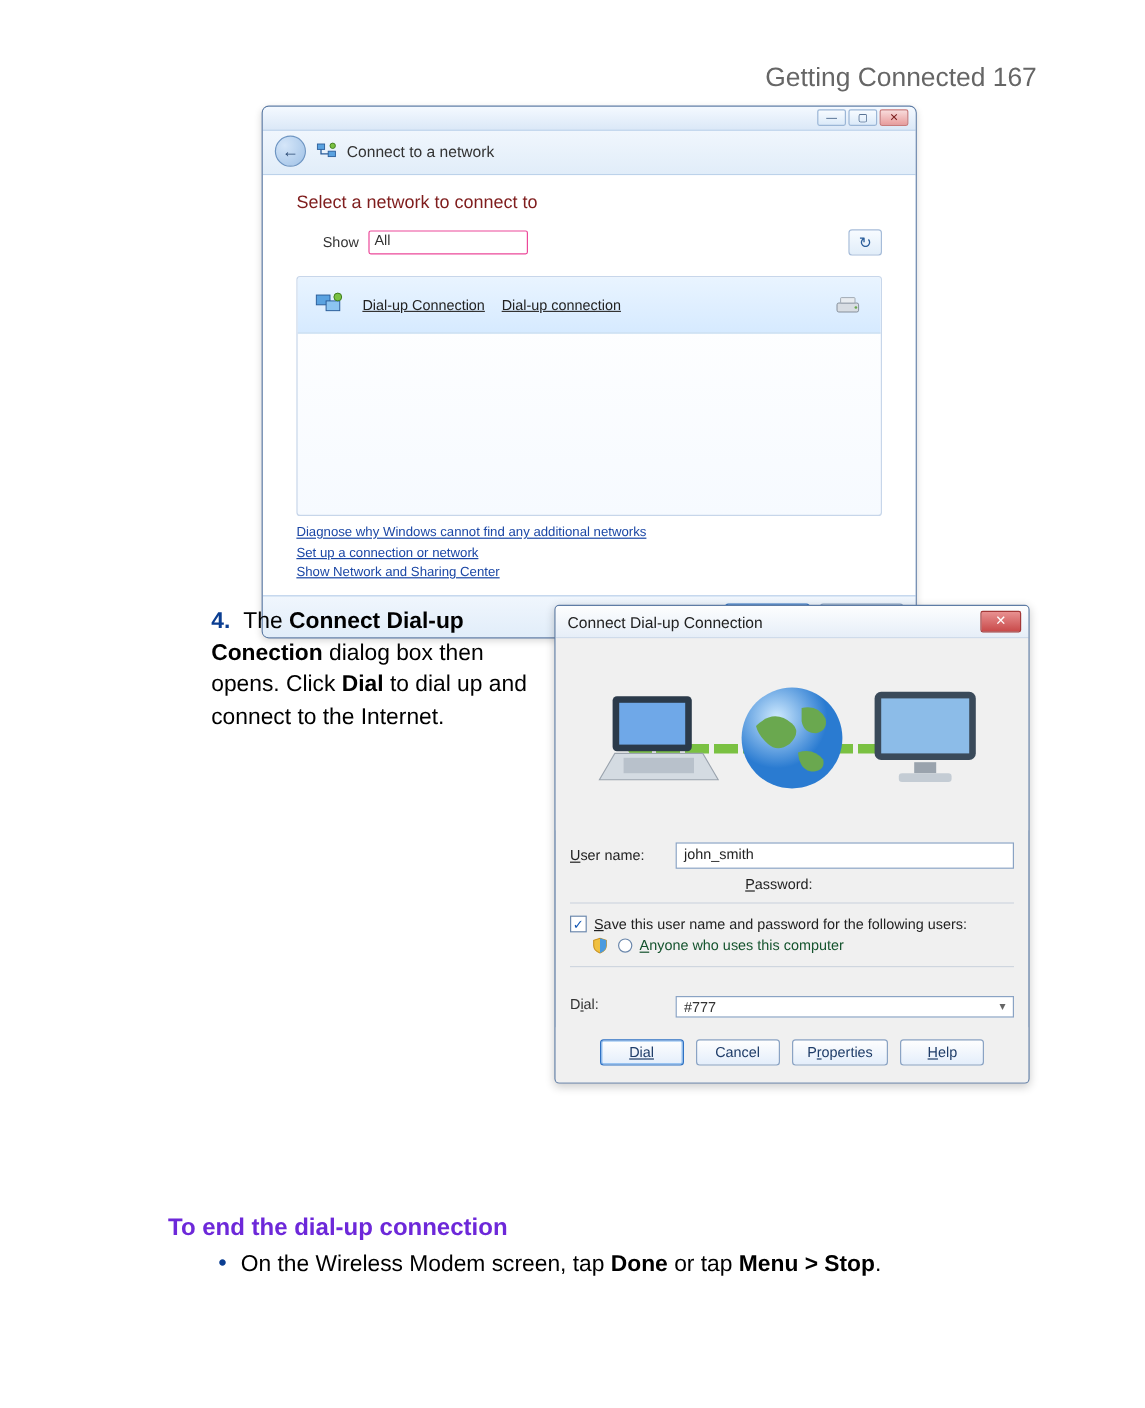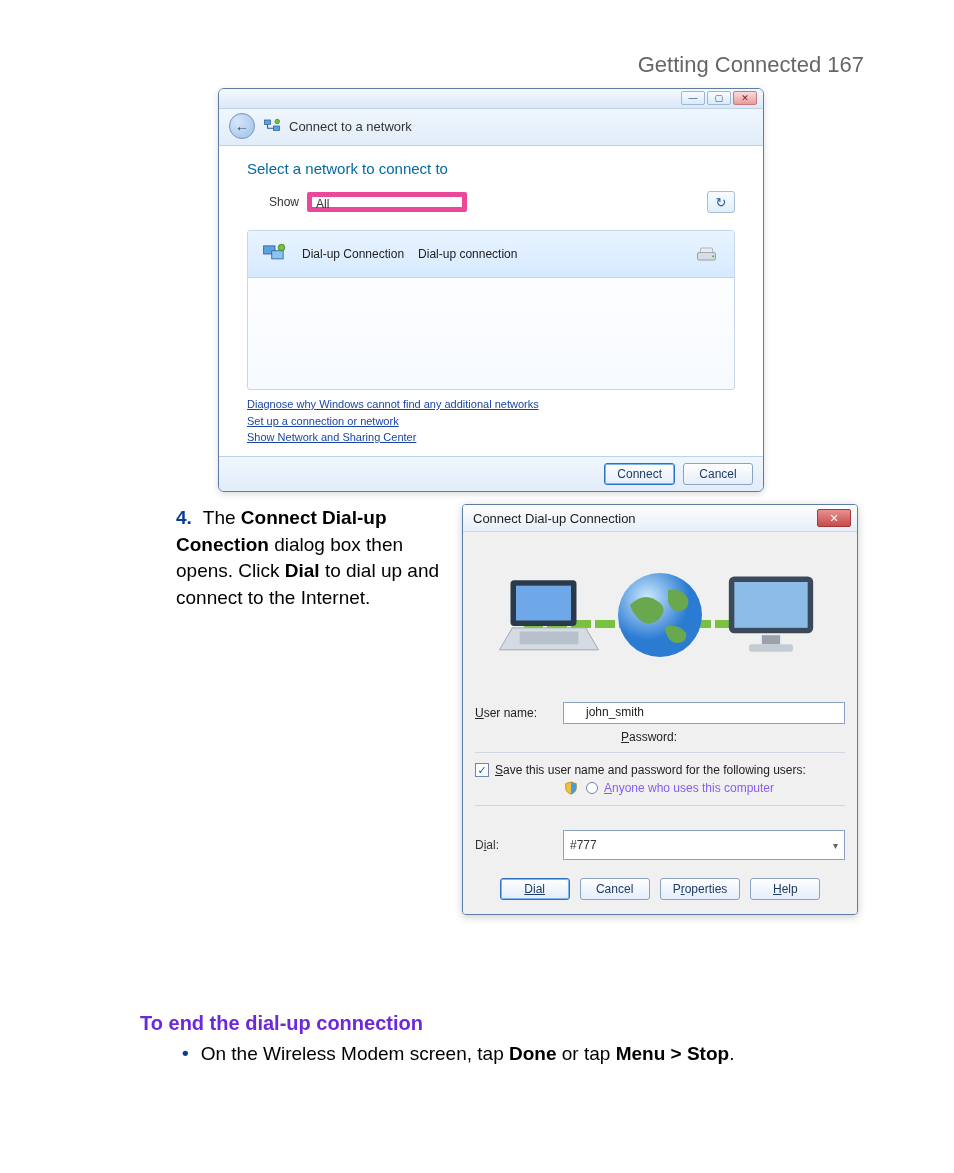--- a/index.html
+++ b/index.html
@@ -57,40 +57,41 @@
   .back-btn {
     width: 26px; height: 26px; border-radius: 50%;
     background: radial-gradient(circle at 30% 30%, #d5e6f9, #9fc1e6);
     border:1px solid #6e95c2;
     display:flex;align-items:center;justify-content:center;
     color:#2a4a74; font-size:14px;
   }
   .net-icon { width:18px;height:18px; }
   .win1-toolbar .title { font-size: 13px; color:#333; }
   .win1-body { padding: 14px 28px 8px 28px; background:#fff; }
-  .prompt { color:#0369a1; font-size:15px; margin-bottom:14px; }
+  .prompt { color:#7f1d1d; font-size:15px; margin-bottom:14px; }
   .show-row { display:flex; align-items:center; gap:8px; font-size:12px; color:#333; margin-bottom:17px; }
   .show-row label { width: 52px; text-align:right; }
   .show-select {
-    width: 160px; height:20px; font-size:12px;
-    border:5px solid #ec4899; border-radius:2px; background:#fff;
+    width: 133px; height:20px; font-size:12px;
+    border:1px solid #ec4899; border-radius:2px; background:#fff;
     padding:0 4px;
   }
   .refresh-btn {
     margin-left:auto; width:28px; height:22px;
     border:1px solid #a6bcd9; border-radius:3px;
     background:linear-gradient(#f7fbff,#e1edf9);
     display:flex;align-items:center;justify-content:center;
     color:#2a5d9a; font-size:13px;
   }
   .net-list {
     border:1px solid #c7d6ea; border-radius:3px;
     background:linear-gradient(#ffffff,#f6faff);
-    height: 160px;
+    height: 200px;
     overflow:hidden;
+    text-decoration:underline;
   }
   .net-item {
     display:flex; align-items:center; gap:14px;
     padding:10px 14px;
     background:linear-gradient(#e9f4ff,#d6eaff);
     border-bottom:1px solid #bcd6ef;
   }
   .net-item .ico {
     width:26px;height:26px;
   }
@@ -156,38 +157,38 @@
     border-radius:4px; z-index:0;
   }
   .hero-laptop, .hero-monitor { width:110px; height:100px; z-index:1; }
   .hero-globe { width:100px; height:100px; z-index:1; }
   .win2-form { padding: 4px 12px 8px 12px; font-size:12px; color:#222; }
   .form-row { display:flex; align-items:center; gap:10px; margin:6px 0;justify-content:center; }
   .form-row label { width:78px; }
   .form-row label u { text-decoration:underline; }
   .txt {
     flex:1; height:22px; border:1px solid #8aa3c4;
-    font-size:12px; padding:2px 22px; background:#fff;
+    font-size:12px; padding:2px 6px; background:#fff;
   }
   .txt.italic { color:#444; font-style:italic; }
   .divider { height:1px; background:#cfd6df; margin:8px 0; }
   .chk-row { display:flex; align-items:center; gap:6px; padding:2px 0; }
   .chk { width:14px; height:14px; border:1px solid #6c88ac; background:#fff; display:inline-flex;align-items:center;justify-content:center;font-size:11px;color:#1559b5;}
   .radio-row { display:flex; align-items:center; gap:6px; padding:2px 0 2px 18px; }
   .radio {
     width:12px;height:12px;border-radius:50%;border:1px solid #6c88ac;background:#fff;
     display:inline-flex;align-items:center;justify-content:center;
   }
   .radio.sel::after{content:"";width:6px;height:6px;border-radius:50%;background:#2a5d9a;}
-  .radio-row.disabled { color:#8b5cf6;justify-content:center; }
+  .radio-row.disabled { color:#14532d; }
   .shield { width:14px;height:14px;margin-right:2px; }
-  .win2-dial-row { display:flex; align-items:center; gap:10px; padding:8px 12px; }
+  .win2-dial-row { display:flex; align-items:flex-start; gap:10px; padding:8px 12px; }
   .win2-dial-row label { width:78px; font-size:12px; }
   .combo {
-    flex:1; height:30px; display:flex; align-items:center; justify-content:space-between;
+    flex:1; height:18px; display:flex; align-items:center; justify-content:space-between;
     border:1px solid #8aa3c4; background:#fff; font-size:12px; padding:0 6px;
   }
   .combo .arrow { font-size:10px; color:#666; }
   .win2-footer {
     display:flex; gap:10px; justify-content:center;
     padding:10px 12px 14px 12px;
     background:#f0f0f0;
   }
 
   

